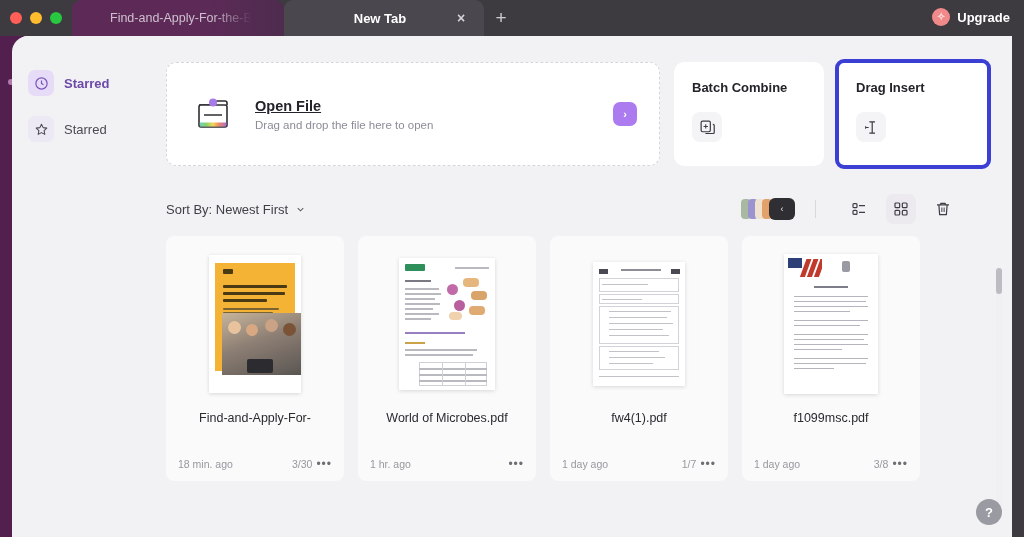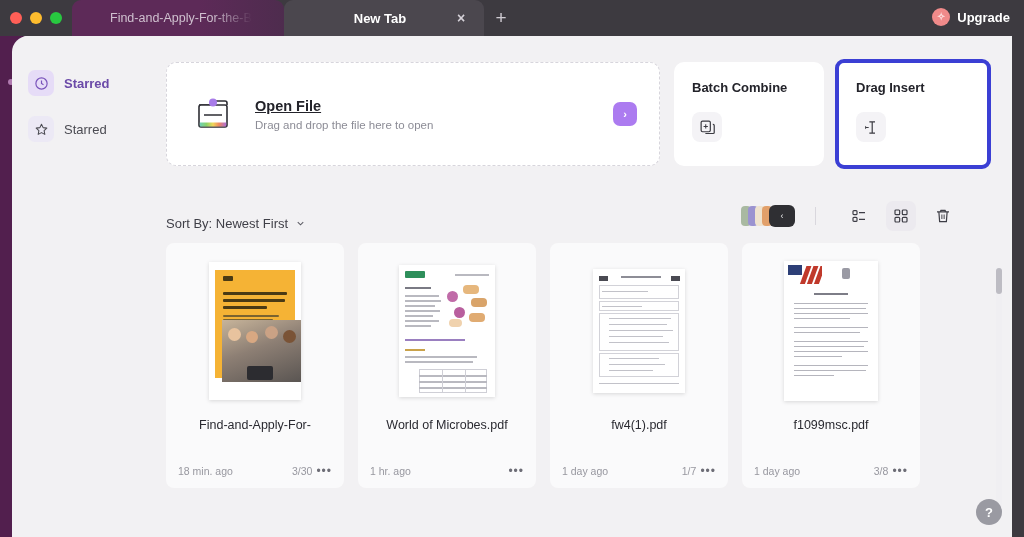--- a/index.html
+++ b/index.html
@@ -197,22 +197,22 @@
   .batch-title { font-size: 13px; font-weight: 600; color: #23232a; }
   .batch-ico {
     margin-top: 16px;
     width: 30px; height: 30px; border-radius: 8px;
     background: #f4f3f6;
     display: flex; align-items: center; justify-content: center;
   }
 
   
   .sortbar {
-    margin-top: 35px;
-    display: flex; align-items: flex-end;
+    margin-top: 28px;
+    display: flex; align-items: center;
     height: 30px;
   }
   .sort-label { font-size: 13px; color: #3f3f47; display: flex; align-items: center; gap: 7px; }
   .sort-tools { margin-left: auto; display: flex; align-items: center; gap: 4px; padding-right: 30px;}
 
   .colorstack { display: flex; align-items: center; }
   .cs { width: 10px; height: 20px; border-radius: 4px; margin-right: -3px; }
   .cs1 { background: #a9b9a1; }
   .cs2 { background: #9b93d0; }
   .cs3 { background: #efe3cf; }

